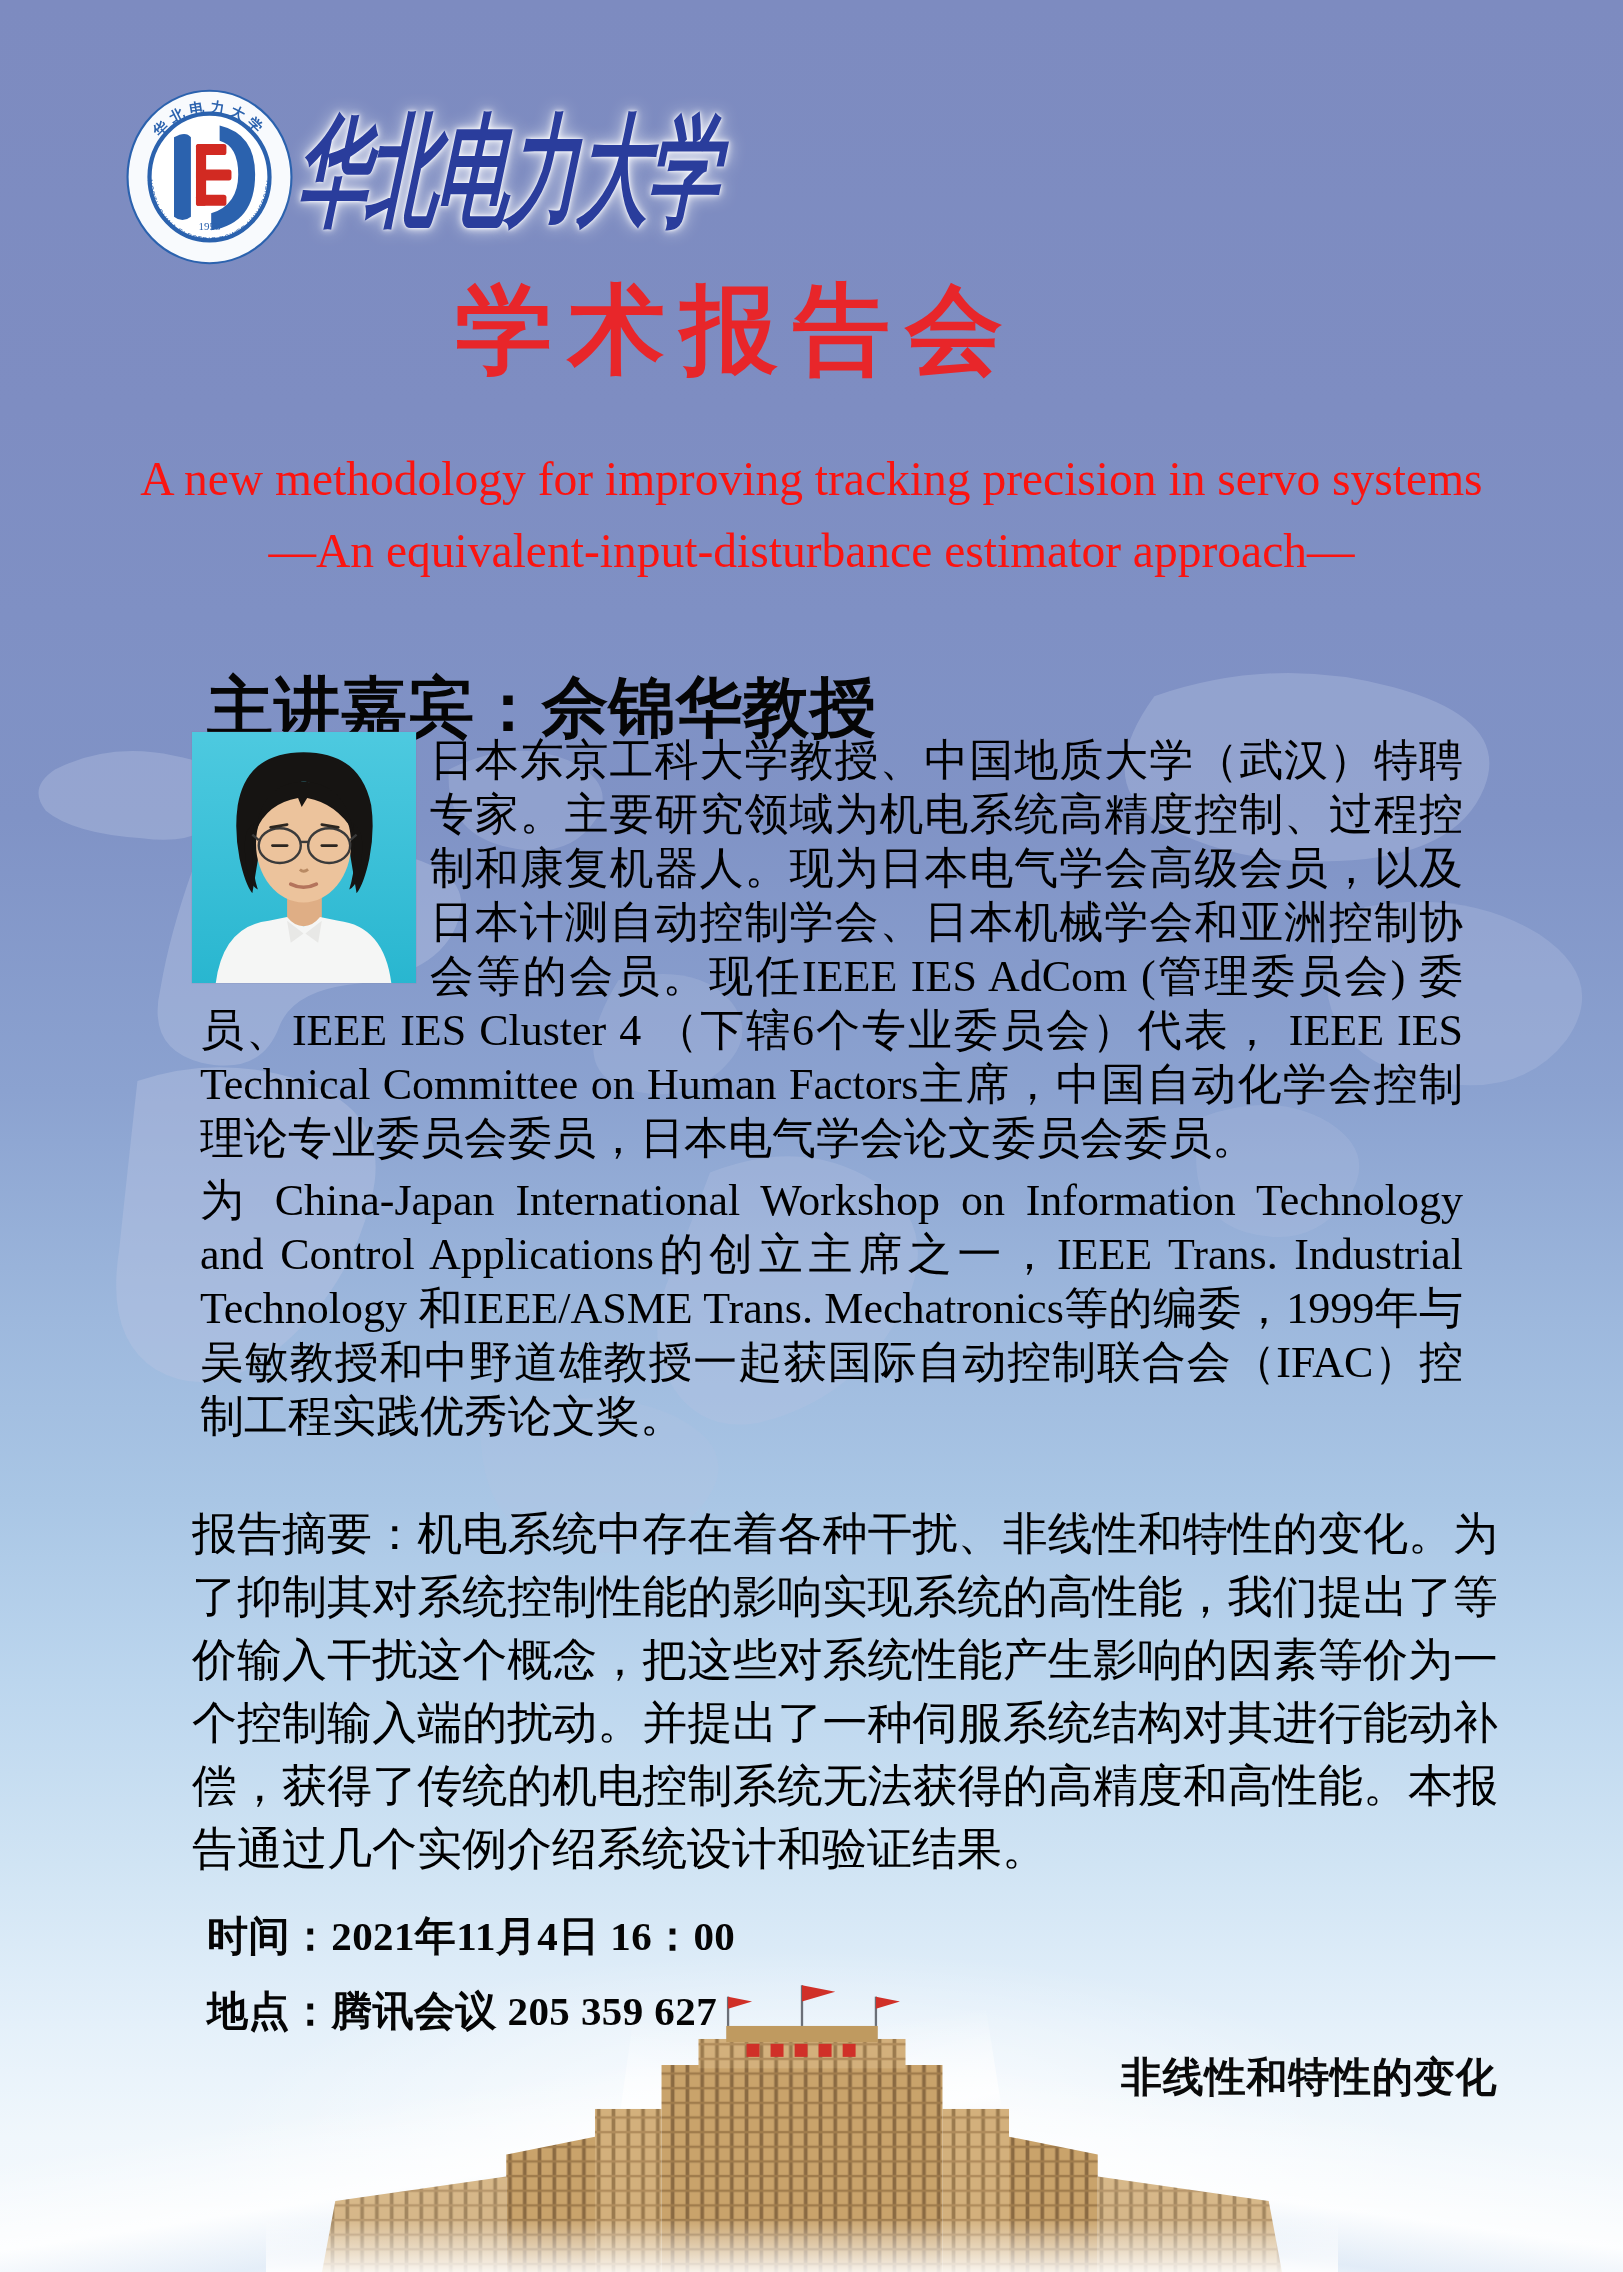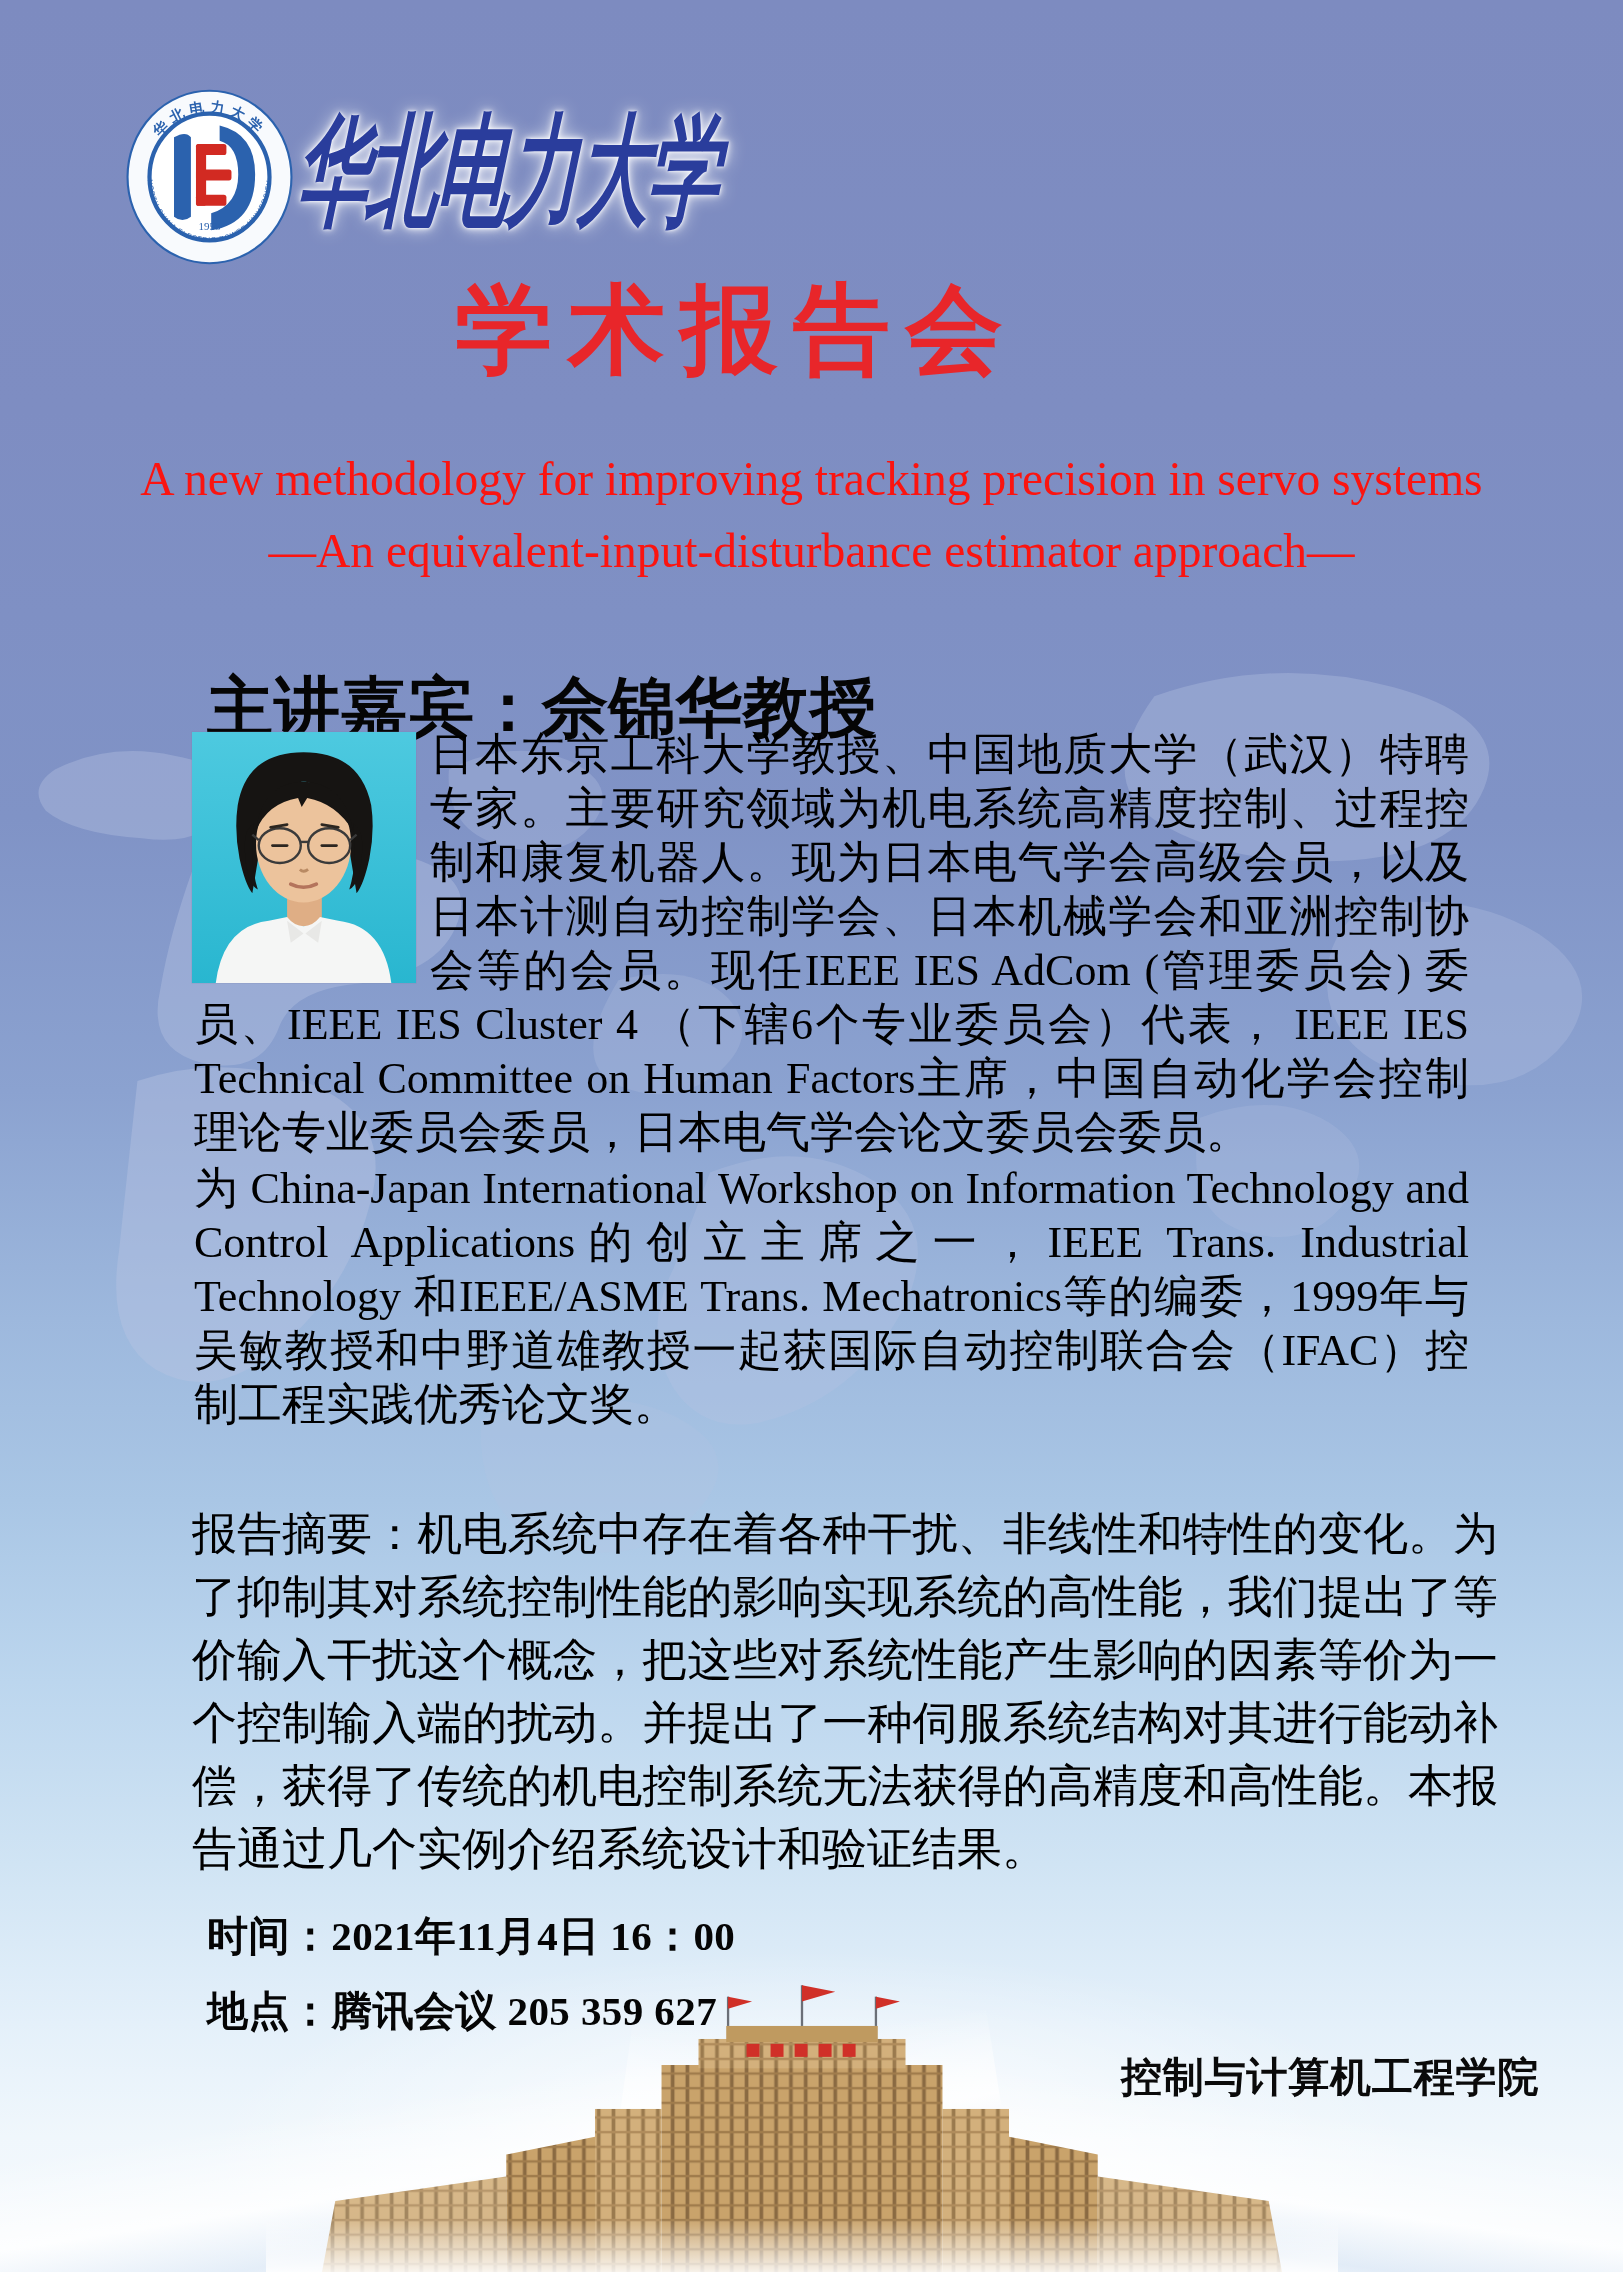--- a/index.html
+++ b/index.html
@@ -55,21 +55,21 @@
   #speaker-heading{
     left:207px;top:637px;
     font-size:66px;font-weight:bold;color:#050505;
     letter-spacing:.015em;white-space:nowrap;margin-top:26px;
   }
   
   #bio-block{
     left:192px;top:726px;width:1279px;
     font-size:44px;line-height:54px;text-align:justify;color:#000;
   }
-  #bio-block p{margin:2px;}
+  #bio-block p{margin:8px;}
   #speaker-photo{
     float:left;width:224px;height:251px;
     margin:6.4px 13.7px 7.3px 0;
     box-shadow:0 0 0 0.5px rgba(120,130,170,.35);
   }
   
   #abstract-block{
     left:192px;top:1503px;width:1306px;
     font-size:45px;line-height:63px;text-align:justify;color:#000;
   }
@@ -240,16 +240,16 @@
     </svg>
     <p>日本东京工科大学教授、中国地质大学（武汉）特聘专家。主要研究领域为机电系统高精度控制、过程控制和康复机器人。现为日本电气学会高级会员，以及日本计测自动控制学会、日本机械学会和亚洲控制协会等的会员。现任IEEE IES AdCom (管理委员会) 委员、IEEE IES Cluster 4 （下辖6个专业委员会）代表， IEEE IES Technical Committee on Human Factors主席，中国自动化学会控制理论专业委员会委员，日本电气学会论文委员会委员。</p>
     <p>为 China-Japan International Workshop on Information Technology and Control Applications的创立主席之一，IEEE Trans. Industrial Technology 和IEEE/ASME Trans. Mechatronics等的编委，1999年与吴敏教授和中野道雄教授一起获国际自动控制联合会（IFAC）控制工程实践优秀论文奖。</p>
   </div>
 
   <div id="abstract-block" class="abs">报告摘要：机电系统中存在着各种干扰、非线性和特性的变化。为了抑制其对系统控制性能的影响实现系统的高性能，我们提出了等价输入干扰这个概念，把这些对系统性能产生影响的因素等价为一个控制输入端的扰动。并提出了一种伺服系统结构对其进行能动补偿，获得了传统的机电控制系统无法获得的高精度和高性能。本报告通过几个实例介绍系统设计和验证结果。</div>
 
   <div id="time-line" class="abs sched">时间：2021年11月4日 16：00</div>
   <div id="venue-line" class="abs sched">地点：腾讯会议 205 359 627</div>
 
-  <div id="host-line" class="abs">控制与计算机工程学院</div>
+  <div id="host-line" class="abs">非线性和特性的变化</div>
 
 </div>
 
 
 </body></html>

